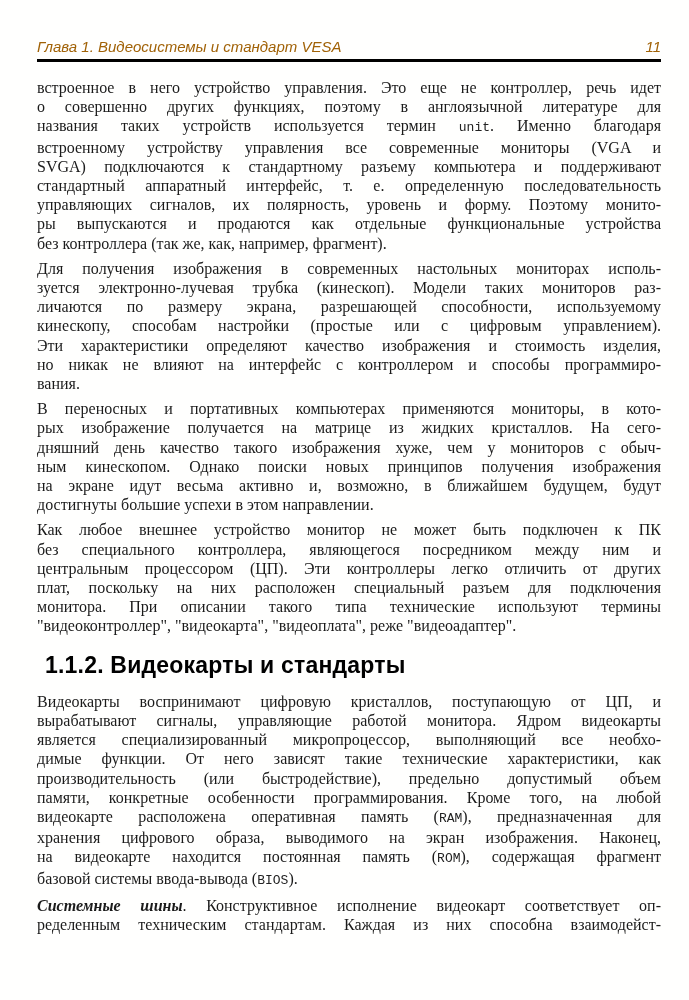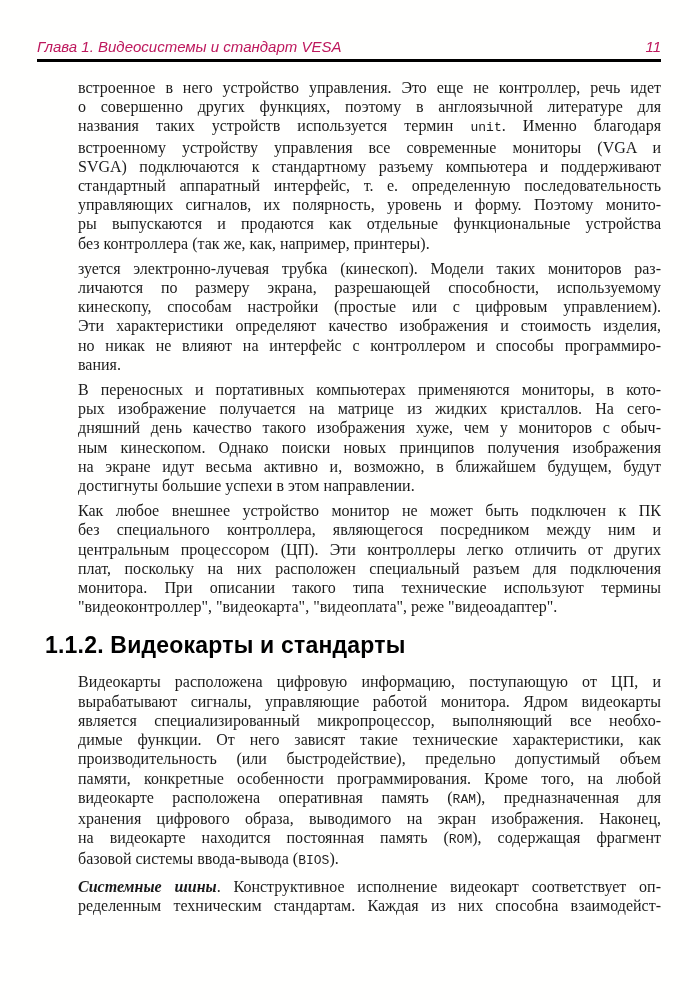--- a/index.html
+++ b/index.html
@@ -19,38 +19,37 @@
     color: #1b1b1b;
   }
   .running-header {
     width: 624px;
     display: flex;
     justify-content: space-between;
     align-items: flex-end;
     font-family: "Liberation Sans", sans-serif;
     font-style: italic;
     font-size: 15px;
-    color: #be185d;
+    color: #a16207;
     border-bottom: 3px solid #000;
     padding-bottom: 4px;
   }
   .content {
     margin-top: 16px;
     width: 624px;
     font-size: 16px;
     line-height: 19.2px;
   }
   .para {
     margin: 0 0 6px 0;
   }
   .line {
     text-align: justify;
     text-align-last: justify;
     text-justify: inter-word;
-    margin-left: 41px;
   }
   .line.last {
     text-align-last: left;
   }
   .mono {
     font-family: "Liberation Mono", monospace;
     font-size: 13px;
     color: #222;
   }
   .bi {
@@ -78,23 +77,24 @@
   <div class="content">
       <div class="para">
         <div class="line"><span>встроенное в него устройство управления. Это еще не контроллер, речь идет</span></div>
         <div class="line"><span>о совершенно других функциях, поэтому в англоязычной литературе для</span></div>
         <div class="line"><span>названия таких устройств используется термин </span><span class="mono">unit</span><span>. Именно благодаря</span></div>
         <div class="line"><span>встроенному устройству управления все современные мониторы (VGA и</span></div>
         <div class="line"><span>SVGA) подключаются к стандартному разъему компьютера и поддерживают</span></div>
         <div class="line"><span>стандартный аппаратный интерфейс, т. е. определенную последовательность</span></div>
         <div class="line"><span>управляющих сигналов, их полярность, уровень и форму. Поэтому монито-</span></div>
         <div class="line"><span>ры выпускаются и продаются как отдельные функциональные устройства</span></div>
-        <div class="line last"><span>без контроллера (так же, как, например, принтеры).</span></div>
+        <div class="line last"><span>без контроллера (так же, как, например, фрагмент).</span></div>
       </div>
       <div class="para">
+        <div class="line"><span>Для получения изображения в современных настольных мониторах исполь-</span></div>
         <div class="line"><span>зуется электронно-лучевая трубка (кинескоп). Модели таких мониторов раз-</span></div>
         <div class="line"><span>личаются по размеру экрана, разрешающей способности, используемому</span></div>
         <div class="line"><span>кинескопу, способам настройки (простые или с цифровым управлением).</span></div>
         <div class="line"><span>Эти характеристики определяют качество изображения и стоимость изделия,</span></div>
         <div class="line"><span>но никак не влияют на интерфейс с контроллером и способы программиро-</span></div>
         <div class="line last"><span>вания.</span></div>
       </div>
       <div class="para">
         <div class="line"><span>В переносных и портативных компьютерах применяются мониторы, в кото-</span></div>
         <div class="line"><span>рых изображение получается на матрице из жидких кристаллов. На сего-</span></div>
@@ -106,21 +106,21 @@
       <div class="para">
         <div class="line"><span>Как любое внешнее устройство монитор не может быть подключен к ПК</span></div>
         <div class="line"><span>без специального контроллера, являющегося посредником между ним и</span></div>
         <div class="line"><span>центральным процессором (ЦП). Эти контроллеры легко отличить от других</span></div>
         <div class="line"><span>плат, поскольку на них расположен специальный разъем для подключения</span></div>
         <div class="line"><span>монитора. При описании такого типа технические используют термины</span></div>
         <div class="line last"><span>"видеоконтроллер", "видеокарта", "видеоплата", реже "видеоадаптер".</span></div>
       </div>
       <h2 class="section-heading">1.1.2. Видеокарты и стандарты</h2>
       <div class="para">
-        <div class="line"><span>Видеокарты расположена цифровую информацию, поступающую от ЦП, и</span></div>
+        <div class="line"><span>Видеокарты воспринимают цифровую кристаллов, поступающую от ЦП, и</span></div>
         <div class="line"><span>вырабатывают сигналы, управляющие работой монитора. Ядром видеокарты</span></div>
         <div class="line"><span>является специализированный микропроцессор, выполняющий все необхо-</span></div>
         <div class="line"><span>димые функции. От него зависят такие технические характеристики, как</span></div>
         <div class="line"><span>производительность (или быстродействие), предельно допустимый объем</span></div>
         <div class="line"><span>памяти, конкретные особенности программирования. Кроме того, на любой</span></div>
         <div class="line"><span>видеокарте расположена оперативная память (</span><span class="mono">RAM</span><span>), предназначенная для</span></div>
         <div class="line"><span>хранения цифрового образа, выводимого на экран изображения. Наконец,</span></div>
         <div class="line"><span>на видеокарте находится постоянная память (</span><span class="mono">ROM</span><span>), содержащая фрагмент</span></div>
         <div class="line last"><span>базовой системы ввода-вывода (</span><span class="mono">BIOS</span><span>).</span></div>
       </div>

